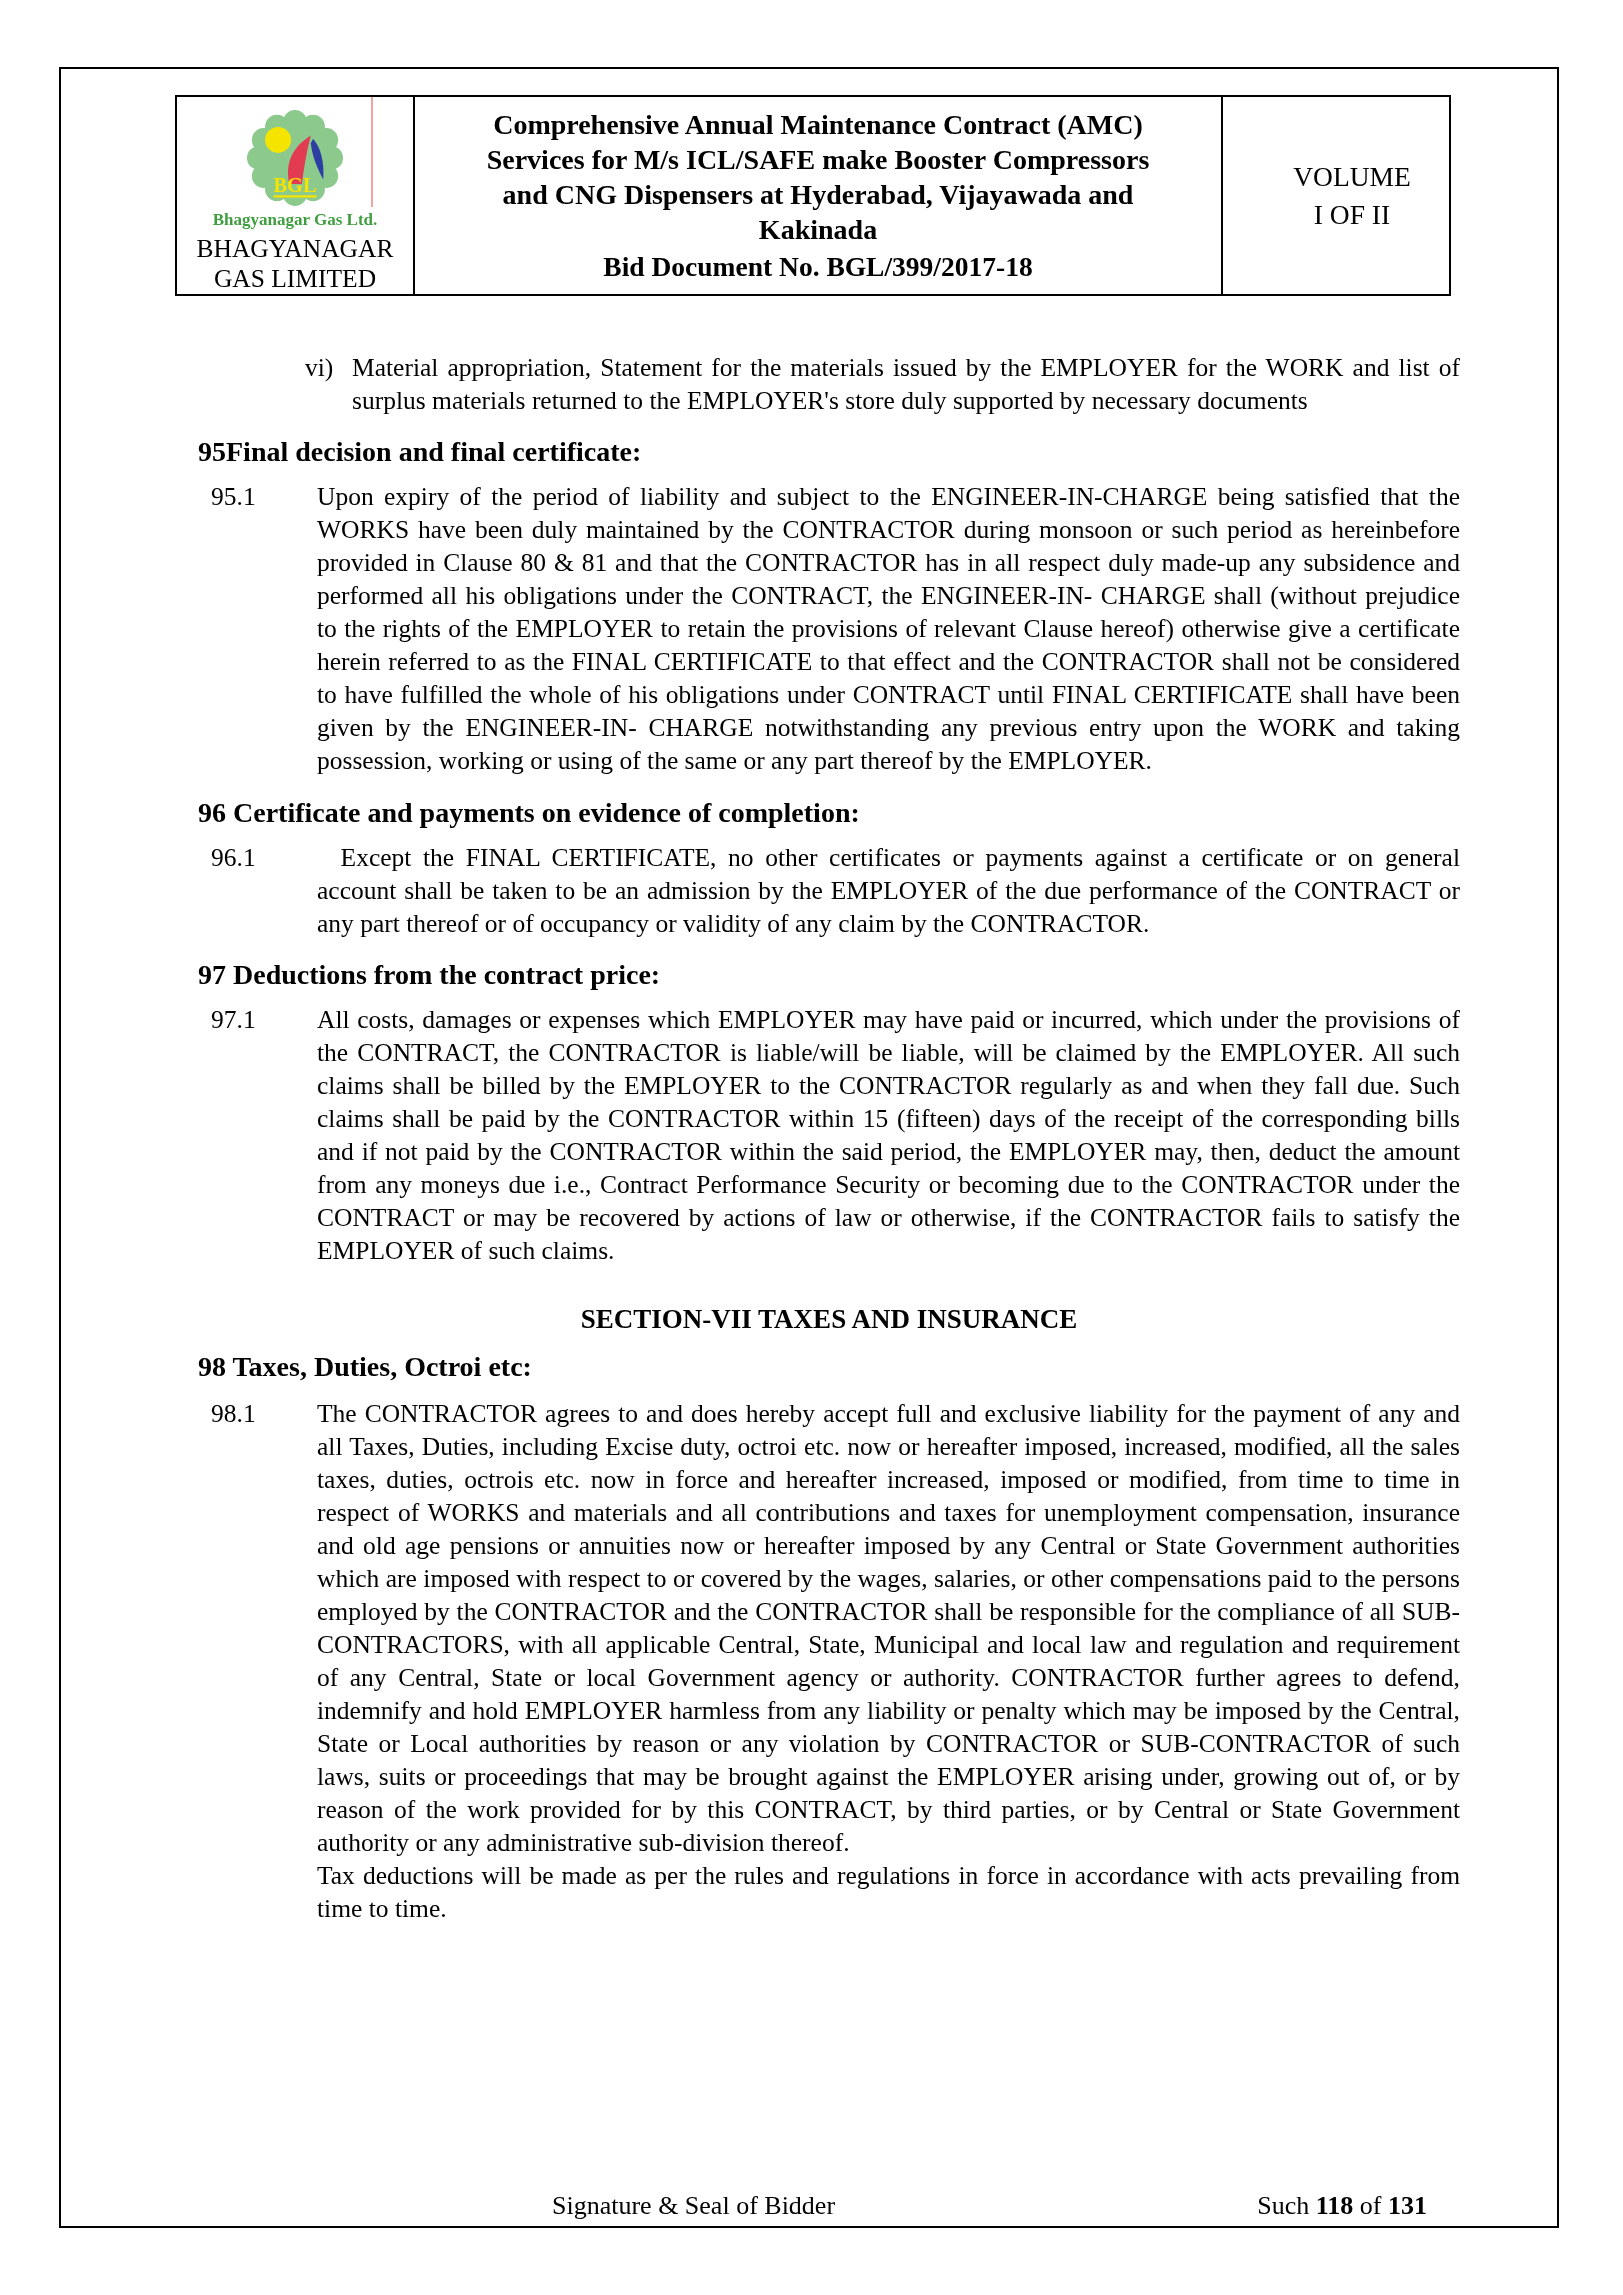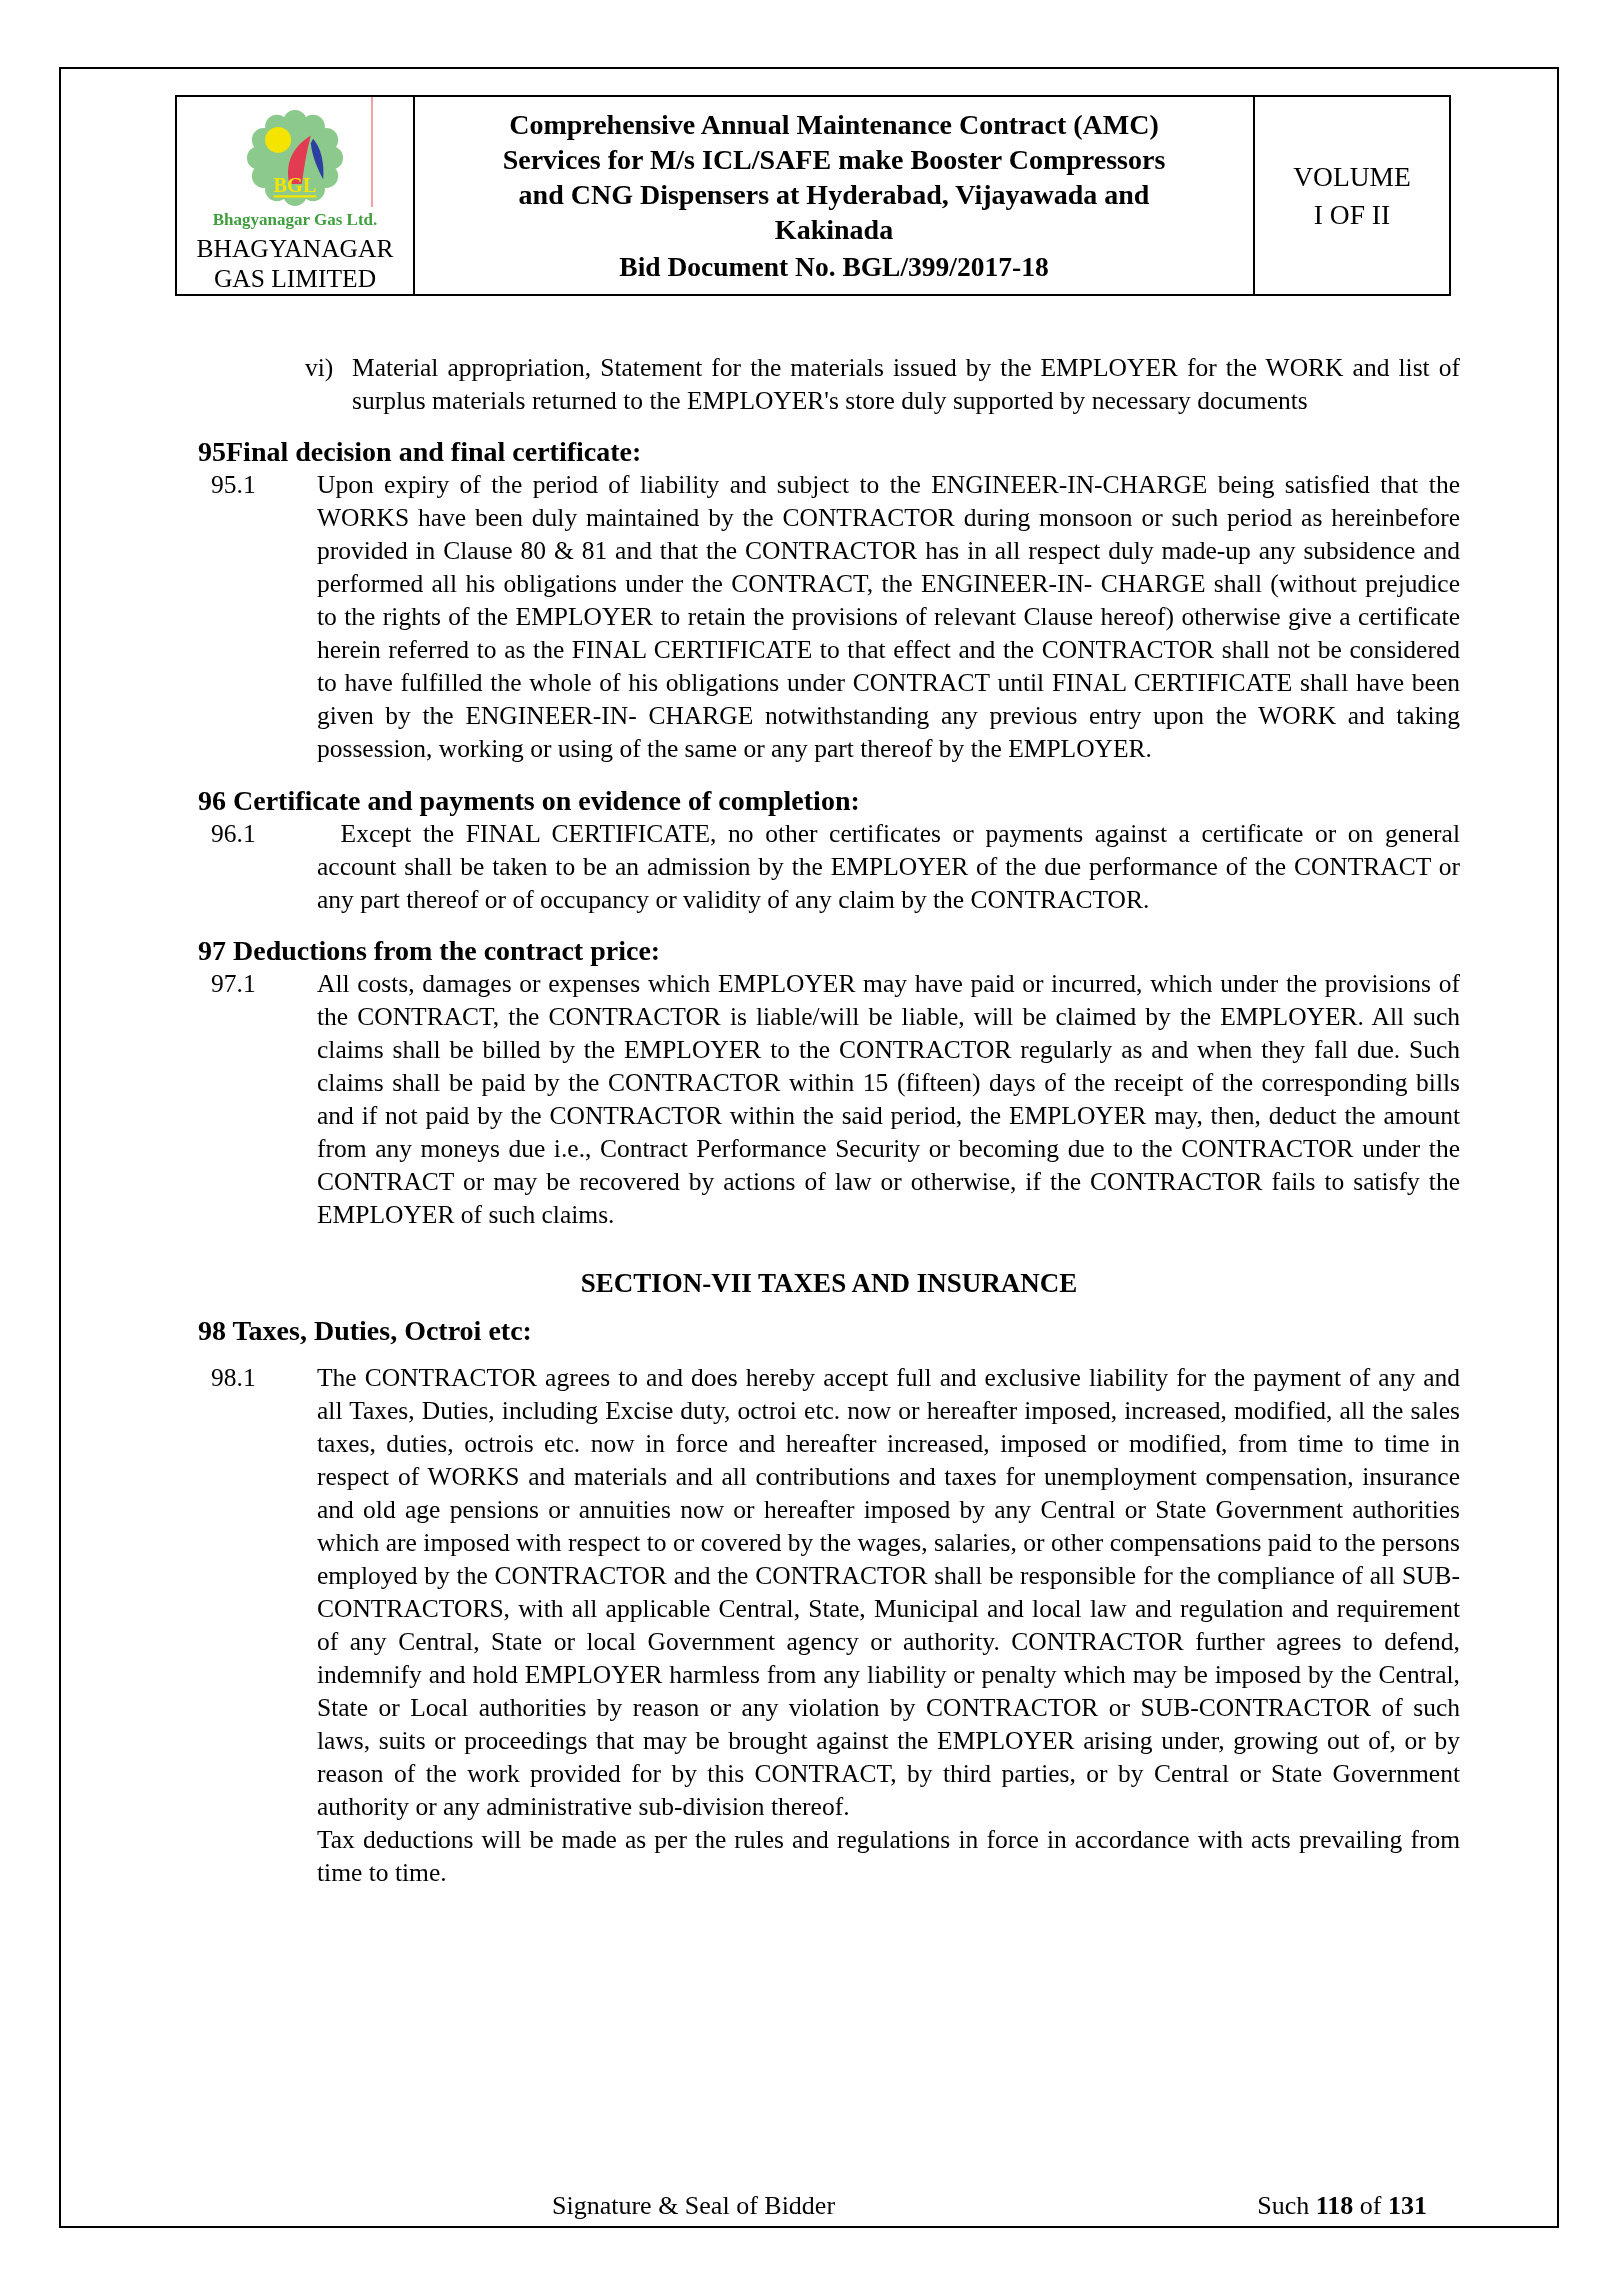--- a/index.html
+++ b/index.html
@@ -22,21 +22,21 @@
     width:236px; flex:none; position:relative; box-sizing:border-box;
     display:flex; flex-direction:column; align-items:center; padding-top:9px;
   }
   .cell-title {
     flex:1; border-left:2px solid #000; border-right:2px solid #000;
     display:flex; flex-direction:column; align-items:center; justify-content:center;
     text-align:center; padding:17px 13px; box-sizing:border-box;
   }
   .cell-volume {
     width:194px; flex:none; display:flex; flex-direction:column;
-    align-items:center; justify-content:center; text-align:center;
+    align-items:center; justify-content:center; text-align:center;padding-left:32px;
   }
   .title-line { font-weight:bold; font-size:28px; line-height:35px; white-space:nowrap; }
   .bid-line   { font-weight:bold; font-size:27.5px; line-height:35px; margin-top:2.6px; white-space:nowrap; }
   .volume-line { font-size:27.5px; line-height:38px; }
 
   .logo-svg { width:118px; height:109px; display:block; }
   .rosette  { fill:#8cc98c; }
   .logo-caption { color:#3f9e3f; font-size:17px; font-weight:bold; line-height:18.3px; }
   .company-name { font-size:25.5px; line-height:30px; text-align:center; margin-top:5.2px; }
   .red-artifact {
@@ -47,21 +47,21 @@
   
   .body-content {
     position:absolute; left:198px; top:296px; width:1262px;
     font-size:25.5px; line-height:33px;
   }
   .vi-item { margin-top:55px; margin-left:107px; display:flex; }
   .vi-marker { width:47px; flex:none; }
   .vi-text { flex:1; text-align:justify; }
 
   .sec-heading { font-weight:bold; font-size:28px; line-height:33px; margin-top:18.3px; }
-  .clause { display:flex; margin-top:0; }
+  .clause { display:flex; margin-top:12px; }
   .clause-num { width:119px; flex:none; padding-left:13px; box-sizing:border-box; }
   .clause-text { flex:1; text-align:justify; }
   .clause-text p { margin:0; }
   .indent-first { text-indent:23.6px; }
 
   .center-heading {
     text-align:center; font-weight:bold; font-size:27px; line-height:33px;
     margin-top:36px;
   }
   .sec98-heading { margin-top:14px; }

